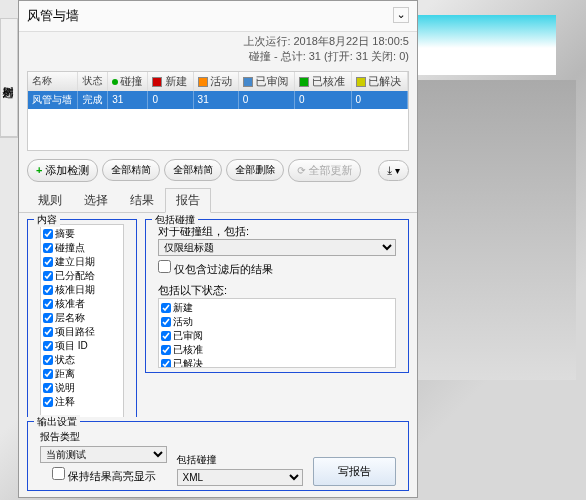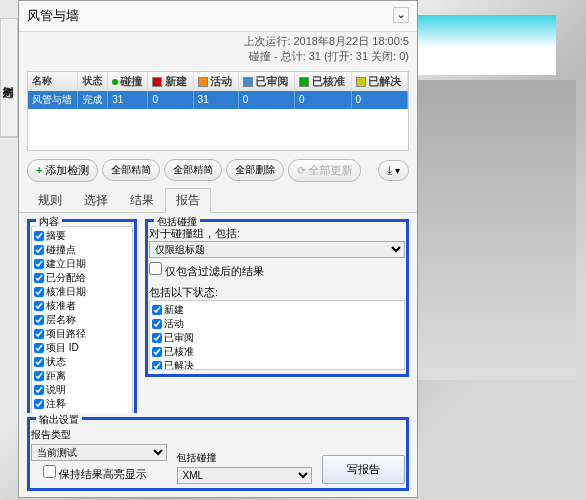--- a/index.html
+++ b/index.html
@@ -14,33 +14,33 @@
 .panel { position: absolute; left: 18px; top: 0; width: 400px; height: 498px; background: #f4f4f4; border: 1px solid #999; display: flex; flex-direction: column; }
 .titlebar { background: linear-gradient(#fdfdfd, #e8e8e8); height: 18px; display: flex; align-items: center; padding: 0 4px; border-bottom: 1px solid #ccc; }
 .titlebar .title { flex: 1; font-size: 10px; color: #555; }
 .titlebar .btn { width: 14px; height: 12px; background: #fff; border: 1px solid #aaa; margin-left: 2px; text-align: center; line-height: 10px; font-size: 9px; cursor: pointer; }
 .header { padding: 6px 8px; background: #fafafa; border-bottom: 1px solid #ddd; }
 .header h2 { font-size: 13px; font-weight: normal; display: inline-block; }
 .header .chev { float: right; width: 16px; height: 16px; border: 1px solid #ccc; text-align: center; cursor: pointer; }
 .meta { text-align: right; font-size: 10px; color: #555; padding: 2px 8px; line-height: 1.4; }
 .grid { margin: 4px 8px; border: 1px solid #ccc; background: #fff; height: 80px; overflow: auto; }
 .grid table { width: 100%; border-collapse: collapse; }
-.grid th { background: linear-gradient(#fafafa, #e4e4e4); border-right: 1px solid #ddd; padding: 2px 4px; font-weight: bold; font-size: 10px; color: #444; text-align: left; }
+.grid th { background: linear-gradient(#fafafa, #e4e4e4); border-right: 1px solid #ddd; padding: 2px 4px; font-weight: normal; font-size: 10px; color: #444; text-align: left; }
 .grid td { border-right: 1px solid rgba(255,255,255,0.3); padding: 2px 4px; font-size: 10px; background: #2d7dd2; color: #fff; }
 .status-dot { display: inline-block; width: 6px; height: 6px; border-radius: 50%; background: #0a0; margin-right: 2px; vertical-align: middle; }
 .toolbar { display: flex; padding: 4px 8px; gap: 4px; align-items: center; }
 .tbtn { background: linear-gradient(#fdfdfd, #e8e8e8); border: 1px solid #bbb; padding: 3px 8px; font-size: 10px; cursor: pointer; border-radius: 11px; }
 .tbtn.disabled { color: #aaa; }
 .tbtn .plus { color: #0a0; font-weight: bold; }
 .spacer { flex: 1; }
 .tabs { display: flex; border-bottom: 1px solid #ccc; padding: 0 8px; margin-top: 2px; }
 .tab { padding: 3px 10px; border: 1px solid transparent; border-bottom: none; font-size: 12px; cursor: pointer; color: #333; }
 .tab.active { background: #f4f4f4; border-color: #ccc; border-bottom: 1px solid #f4f4f4; margin-bottom: -1px; }
 .content { flex: 1; padding: 6px 8px; display: flex; gap: 8px; overflow: hidden; }
-.fieldset { border: 3px solid #1d4ed8; padding: 4px 1px; font-size: 10px; position: relative; }
+.fieldset { border: 1px solid #1d4ed8; padding: 4px 12px; font-size: 10px; position: relative; }
 .fieldset > .legend { position: absolute; top: -7px; left: 6px; background: #f4f4f4; padding: 0 3px; font-size: 10px; }
 .col-left { width: 110px; display: flex; flex-direction: column; }
 .col-right { flex: 1; display: flex; flex-direction: column; gap: 4px; }
 .checklist { height: 200px; overflow-y: auto; background: #fff; border: 1px solid #ccc; padding: 2px; }
 .checklist label { display: block; font-size: 10px; line-height: 1.4; white-space: nowrap; }
 .checklist input { vertical-align: middle; margin-right: 2px; width: 10px; height: 10px; }
 .select { width: 100%; font-size: 10px; border: 1px solid #aaa; padding: 1px; }
 .output { margin: 4px 8px 6px; }
 .output-row { display: flex; gap: 10px; align-items: flex-end; margin-top: 4px; }
 .output-col { flex: 1; }

